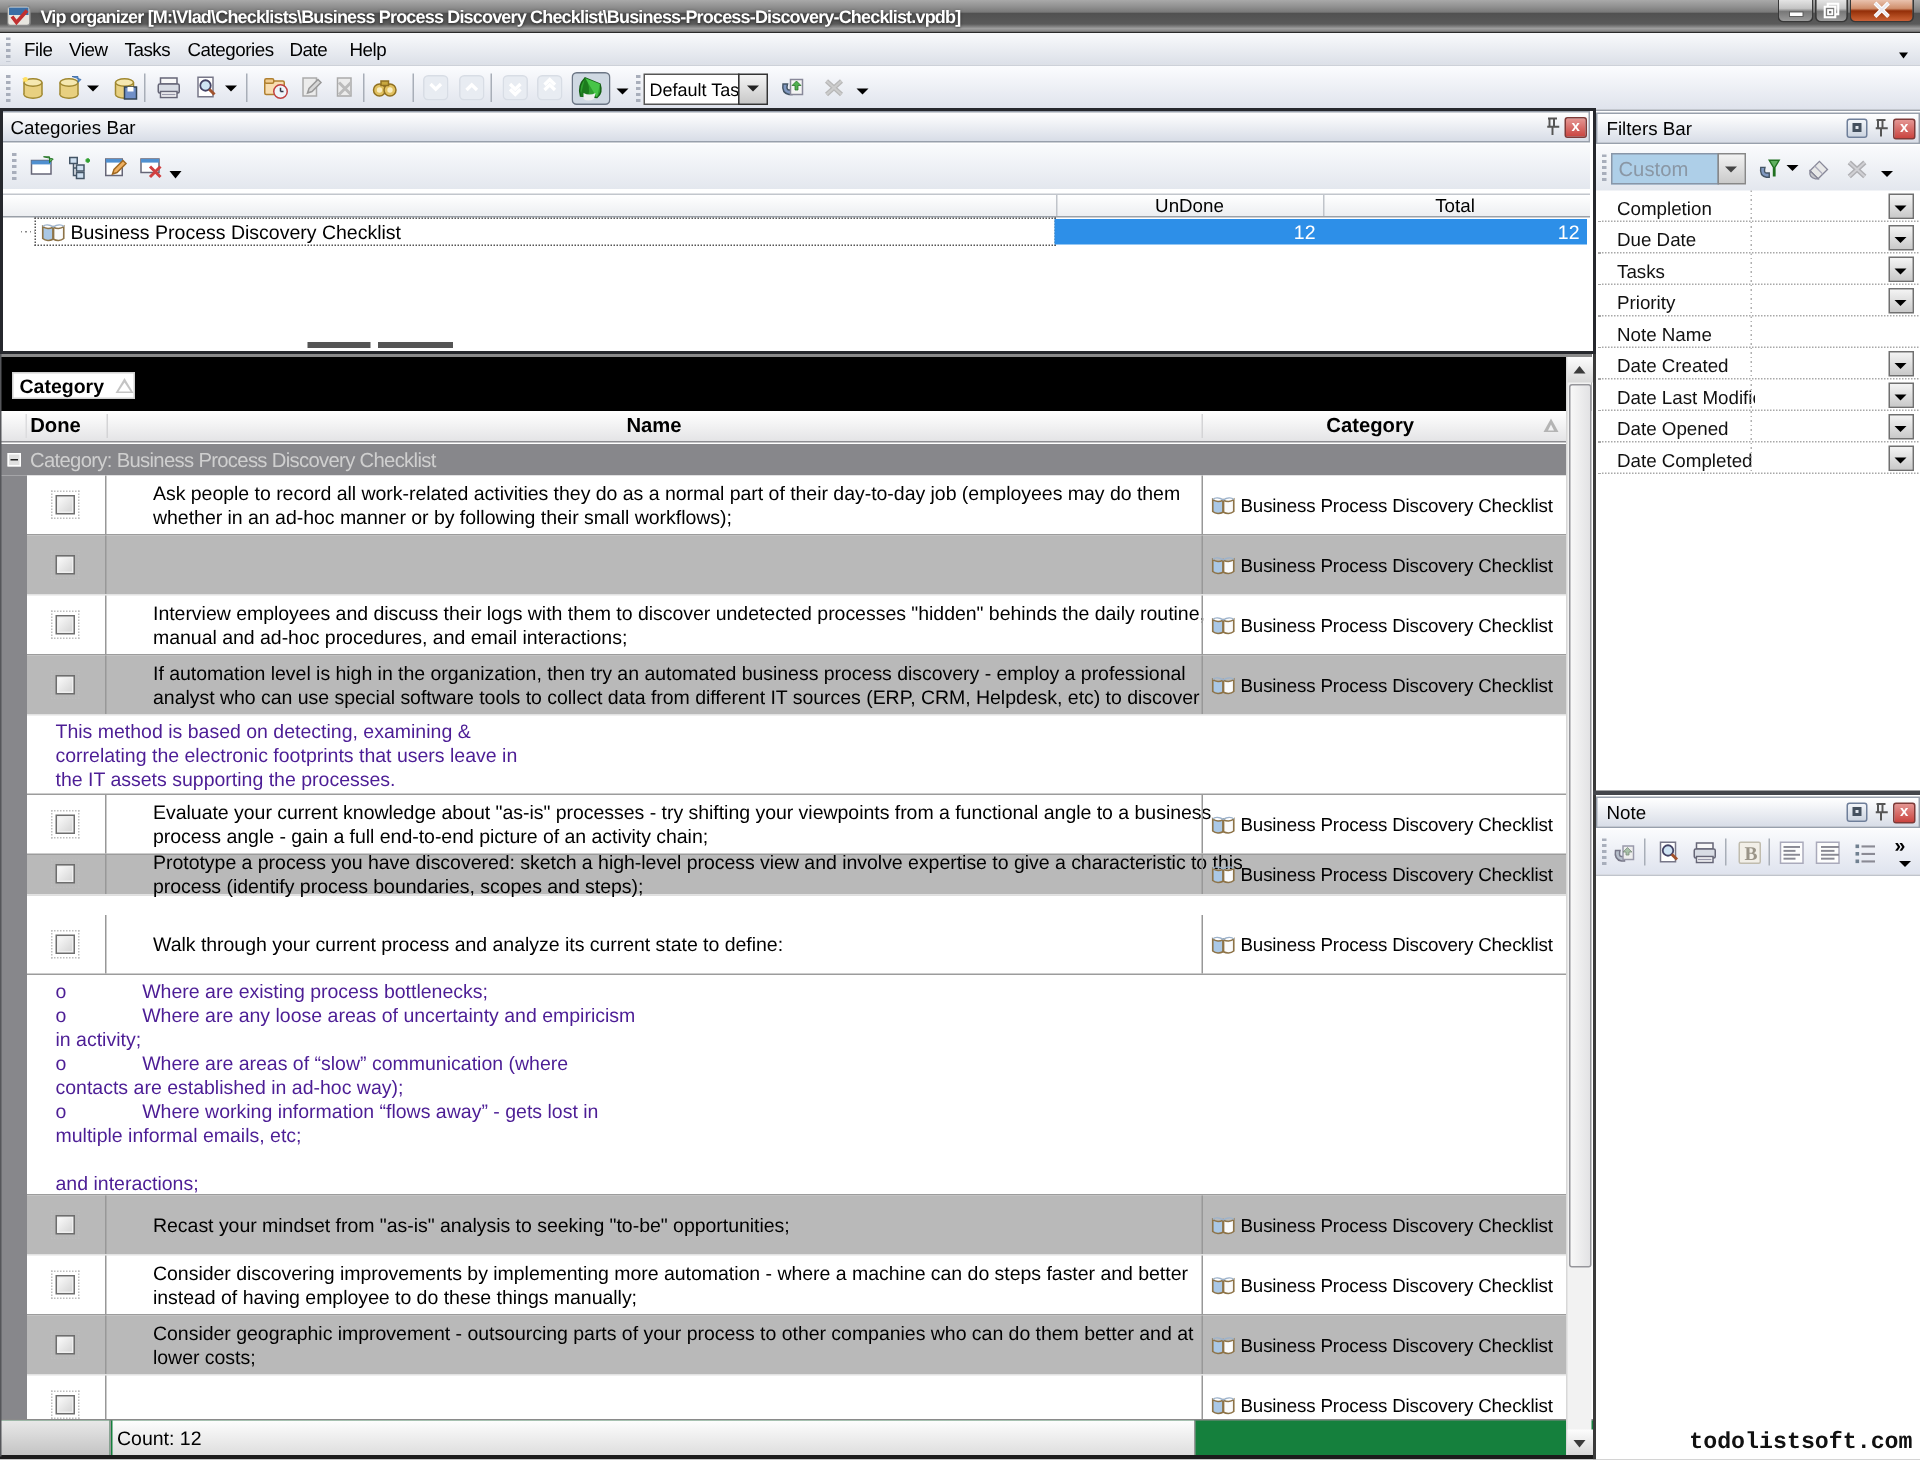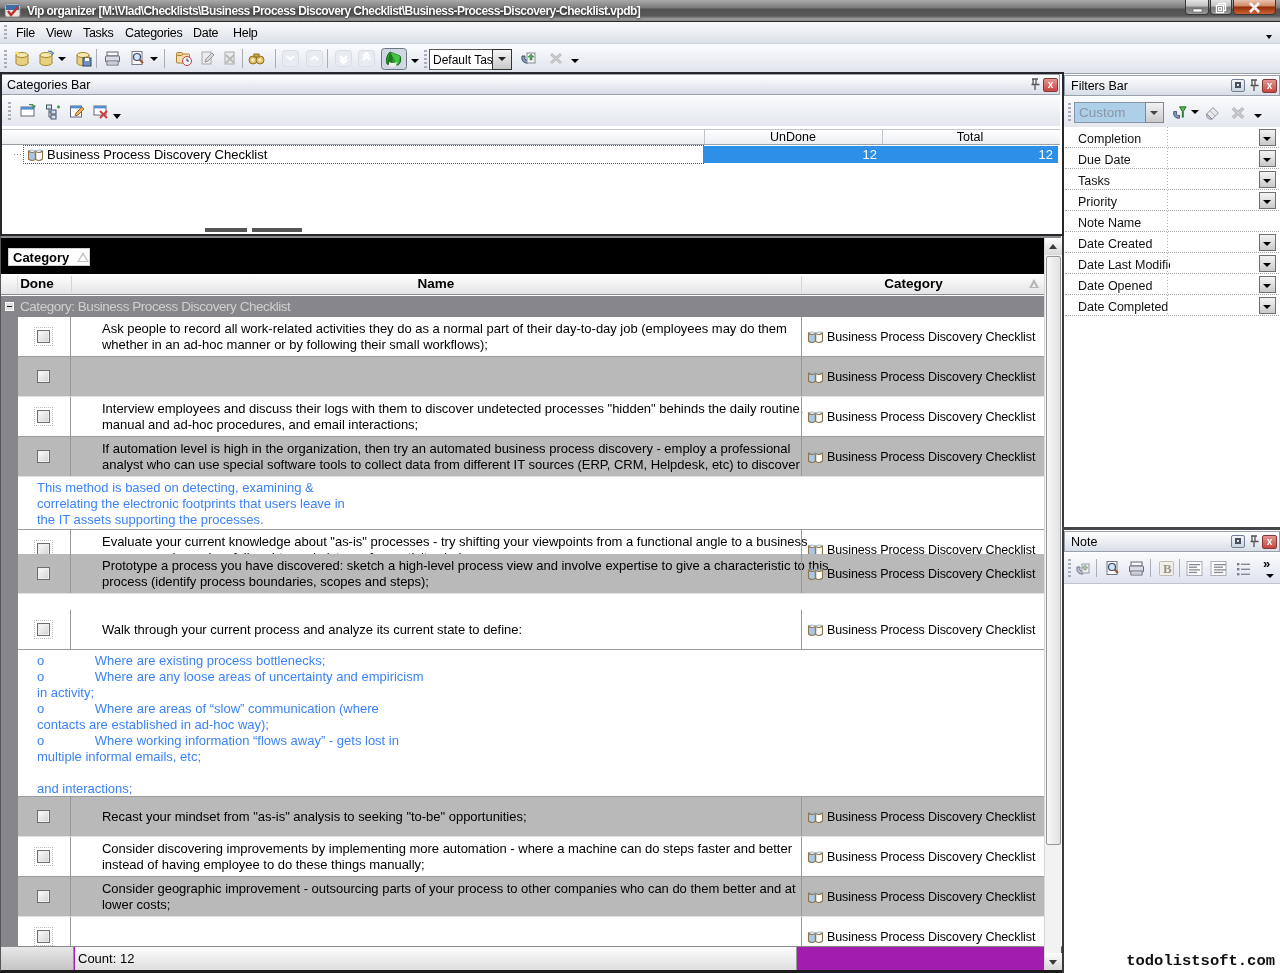--- a/index.html
+++ b/index.html
@@ -63,25 +63,25 @@
 .r { position:absolute; left:18px; width:1027px; font-size:13px; letter-spacing:-0.02px; }
 .r .done { position:absolute; left:0; top:0; bottom:0; width:53px; border-right:1px solid #989898; }
 .cb { position:absolute; left:19px; top:50%; margin-top:-7px; width:13px; height:13px; border:1px solid #6e6e6e; background:linear-gradient(135deg,#fdfdfd,#d2d2d2); box-shadow:inset 0 0 0 1px #efefef; outline:1px dotted #bdbdbd; outline-offset:2px; }
 .r .nm { position:absolute; left:54px; width:729px; top:0; bottom:0; color:#000;margin-left:26px; }
 .r .nm .tx { position:absolute; left:4px; top:50%; transform:translateY(-50%); line-height:16px; width:745px; white-space:nowrap; }
 .r .cat { position:absolute; left:783px; width:244px; top:0; bottom:0; border-left:1px solid #989898; }
 .r .cat .tx { position:absolute; left:25px; top:50%; transform:translateY(-50%); white-space:nowrap; font-size:12.5px; letter-spacing:-0.1px; }
 .book { position:absolute; left:5px; top:50%; margin-top:-7px; width:17px; height:14px; }
 .wr { background:#fff; border-bottom:1px solid #9c9c9c; }
 .gr { background:#b9b9b9; border-bottom:1px solid #e2e2e2; }
-.note { position:absolute; left:18px; width:1027px; background:#fff; border-bottom:1px solid #9c9c9c; color:#3b82f6; font-size:13px; }
+.note { position:absolute; left:18px; width:1027px; background:#fff; border-bottom:1px solid #9c9c9c; color:#4c1d95; font-size:13px; }
 .note div { position:absolute; line-height:16px; white-space:pre; }
 
 
-#gfoot { left:0; top:946px; width:1246px; height:24px; background:#a21caf; border-top:1px solid #8a8a8a; }
+#gfoot { left:0; top:946px; width:1246px; height:24px; background:#15803d; border-top:1px solid #8a8a8a; }
 #gfoot .c1 { position:absolute; left:0; top:0; width:74px; height:23px; background:linear-gradient(#e8e8e8,#c4c4c4); border-right:1px solid #999; }
 #gfoot .c2 { position:absolute; left:75px; top:0; width:722px; height:23px; background:linear-gradient(#fdfdfd,#dedede); border-right:1px solid #999; font-size:12.5px; }
 #btmline { left:0; top:970px; width:1280px; height:3px; background:#1c1c1c; }
 
 
 #vscroll { left:1044px; top:238px; width:17px; height:732px; background:#f2f2f2; border-left:1px solid #d8d8d8; }
 .sbtn { position:absolute; left:0; width:17px; height:17px; background:linear-gradient(#fdfdfd,#d8d8d8); }
 .sarr { position:absolute; left:4px; width:0; height:0; border-left:4px solid transparent; border-right:4px solid transparent; }
 #sthumb { position:absolute; left:1px; top:18px; width:15px; height:589px; border:1px solid #96969b; border-radius:2px; background:linear-gradient(90deg,#f8f8f8,#e2e2e4); }
 
@@ -367,21 +367,21 @@
         </div>
       <div class="cat">
           <svg class="book" viewBox="0 0 17 14">
             <path d="M1.5 3 C3.5 4.8 6.5 4.6 8.3 3.4 L8.3 11.5 C6.5 12.6 3.5 12.8 1.5 11 Z" fill="#aac8e6" stroke="#8d7347" stroke-width="1.1"></path>
             <path d="M15.5 3 C13.5 4.8 10.5 4.6 8.7 3.4 L8.7 11.5 C10.5 12.6 13.5 12.8 15.5 11 Z" fill="#fafbfc" stroke="#8d7347" stroke-width="1.1"></path>
             <path d="M1.5 3 C3 1.6 6 1.8 8.5 3.2 C11 1.8 14 1.6 15.5 3" fill="none" stroke="#9db3cc" stroke-width="1"></path>
           </svg>
           <span class="tx">Business Process Discovery Checklist</span>
         </div>
     </div>
-      <div class="r gr" style="top:280px;height:40px;">
+      <div class="r gr" style="top:296px;height:27px;">
       <div class="done">
           <span class="cb"></span>
         </div>
       <div class="nm">
           <div class="tx">Prototype a process you have discovered: sketch a high-level process view and involve expertise to give a characteristic to this<br>process (identify process boundaries, scopes and steps);</div>
         </div>
       <div class="cat">
           <svg class="book" viewBox="0 0 17 14">
             <path d="M1.5 3 C3.5 4.8 6.5 4.6 8.3 3.4 L8.3 11.5 C6.5 12.6 3.5 12.8 1.5 11 Z" fill="#aac8e6" stroke="#8d7347" stroke-width="1.1"></path>
             <path d="M15.5 3 C13.5 4.8 10.5 4.6 8.7 3.4 L8.7 11.5 C10.5 12.6 13.5 12.8 15.5 11 Z" fill="#fafbfc" stroke="#8d7347" stroke-width="1.1"></path>

